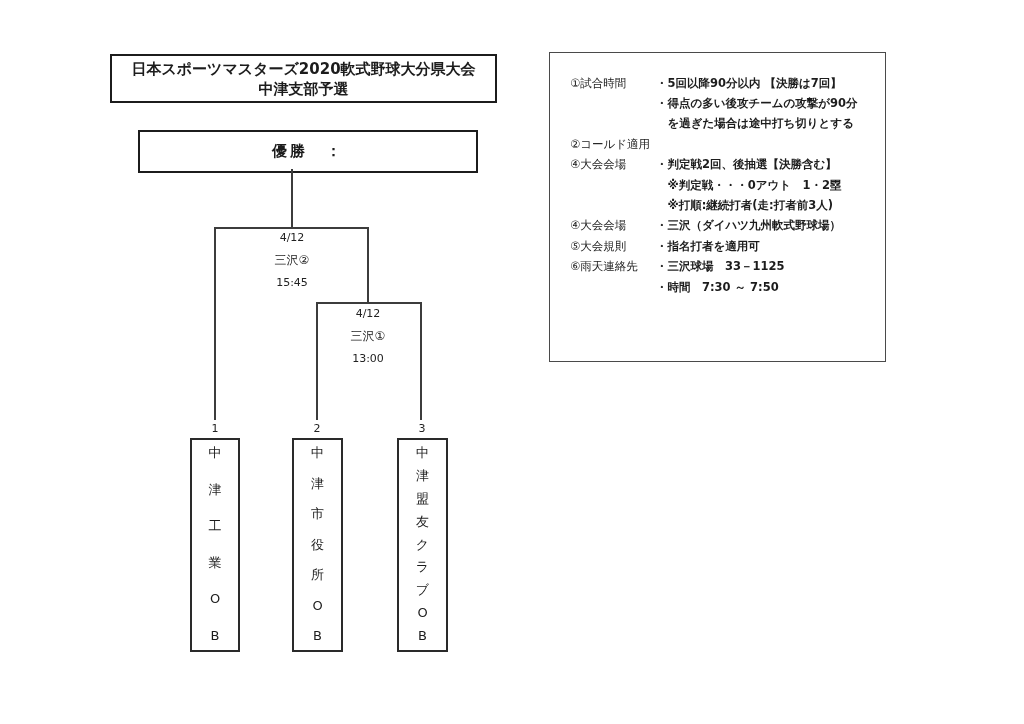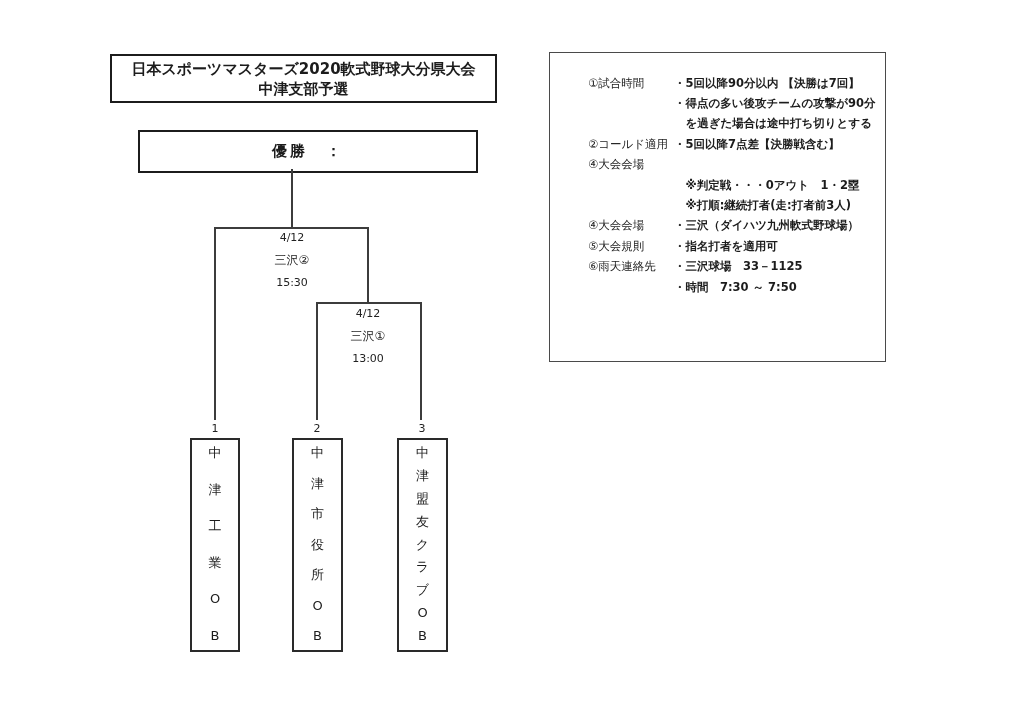--- a/index.html
+++ b/index.html
@@ -32,21 +32,21 @@
     position:absolute; top:438px; height:214px; box-sizing:border-box;
     border:2px solid #2a2a2a; background:#fff;
     display:flex; flex-direction:column; align-items:center; justify-content:space-between;
     padding:6px 0 8px 0; font-size:13px; color:#1c1c1c;
   }
   .team span { display:block; line-height:1; }
 
   .info-box {
     position:absolute; left:549px; top:52px; width:337px; height:310px;
     box-sizing:border-box; border:1px solid #4a4a4a; background:#fff;
-    padding:20px 6px 0 38px; font-size:11.5px; color:#1c1c1c;
+    padding:20px 6px 0 20px; font-size:11.5px; color:#1c1c1c;
   }
   .rule-row { display:flex; align-items:center; height:20.4px; white-space:nowrap; }
   .rule-label { width:86px; flex:none; }
   .rule-text { flex:1;font-weight:bold; }
 </style>
 </head>
 <body>
 
 <div class="page">
 
@@ -63,21 +63,21 @@
   <div class="line" style="left:214px; top:227px; width:155px; height:2px;"></div>
   <div class="line" style="left:214px; top:227px; width:2px; height:193px;"></div>
   <div class="line" style="left:367px; top:227px; width:2px; height:77px;"></div>
   <div class="line" style="left:316px; top:302px; width:106px; height:2px;"></div>
   <div class="line" style="left:316px; top:302px; width:2px; height:118px;"></div>
   <div class="line" style="left:420px; top:302px; width:2px; height:118px;"></div>
 
   <div class="match-label" style="left:247px; top:231px;">
     <div class="date">4/12</div>
     <div class="venue">三沢②</div>
-    <div class="time">15:30</div>
+    <div class="time">15:45</div>
   </div>
 
   <div class="match-label" style="left:323px; top:307px;">
     <div class="date">4/12</div>
     <div class="venue">三沢①</div>
     <div class="time">13:00</div>
   </div>
 
   <div class="seed" style="left:195px;">1</div>
   <div class="seed" style="left:297px;">2</div>
@@ -122,24 +122,24 @@
     <div class="rule-row">
       <div class="rule-label"></div>
       <div class="rule-text">・得点の多い後攻チームの攻撃が90分</div>
     </div>
     <div class="rule-row">
       <div class="rule-label"></div>
       <div class="rule-text">　を過ぎた場合は途中打ち切りとする</div>
     </div>
     <div class="rule-row">
       <div class="rule-label">②コールド適用</div>
-      <div class="rule-text">・5回以降7点差【決勝戦含む】</div>
     </div>
     <div class="rule-row">
       <div class="rule-label">④大会会場</div>
+      <div class="rule-text">・判定戦2回、後抽選【決勝含む】</div>
     </div>
     <div class="rule-row">
       <div class="rule-label"></div>
       <div class="rule-text">　※判定戦・・・0アウト　1・2塁</div>
     </div>
     <div class="rule-row">
       <div class="rule-label"></div>
       <div class="rule-text">　※打順:継続打者(走:打者前3人)</div>
     </div>
     <div class="rule-row">

